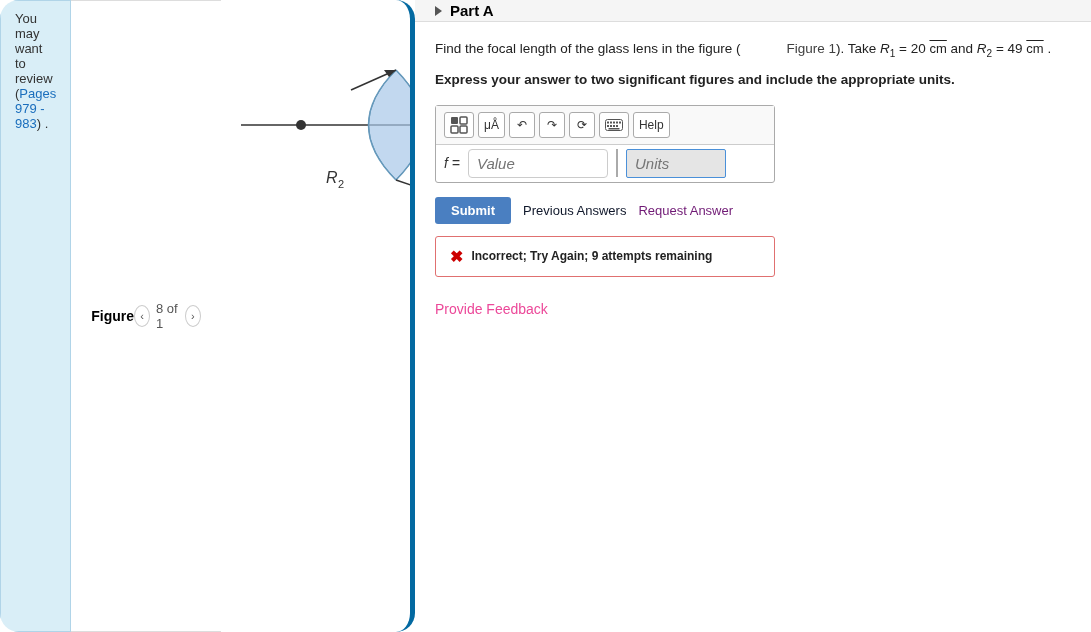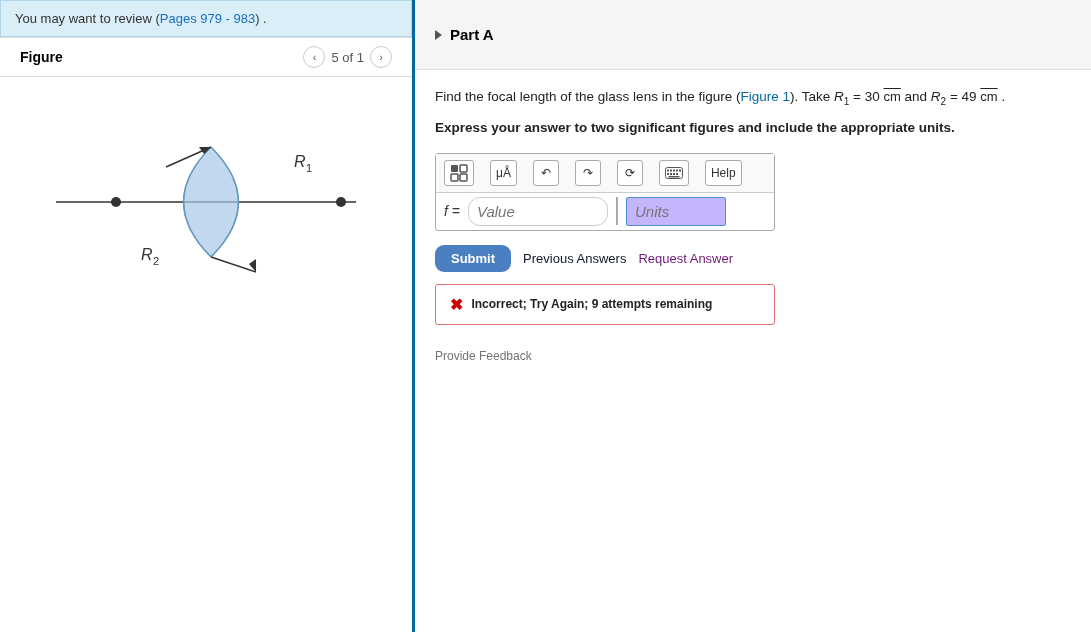--- a/index.html
+++ b/index.html
@@ -3,25 +3,25 @@
   <meta charset="utf-8">
   <style>
     * { box-sizing: border-box; margin: 0; padding: 0; }
     body { font-family: Arial, sans-serif; font-size: 14px; background: #fff; display: flex; height: 632px; overflow: hidden; }
 
     
     .left-panel {
       width: 415px;
       min-width: 415px;
       background: #fff;
-      border-right: 3px solid #0369a1;
-      display: flex;
-      flex-direction: column;
+      border-right: 5px solid #0369a1;
+      display: flex;
       height: 100%;
       overflow: hidden;
+      border-radius: 19px;
     }
 
     .review-banner {
       background: #d9eef7;
       border: 1px solid #b0d4e8;
       padding: 10px 14px;
       font-size: 13px;
       color: #333;
     }
     .review-banner a {
@@ -76,21 +76,21 @@
       flex: 1;
       background: #fff;
       overflow-y: auto;
       padding: 0;
     }
 
     .part-header {
       display: flex;
       align-items: center;
       gap: 8px;
-      padding: 26px 20px;
+      padding: 2px 20px;
       border-bottom: 1px solid #ddd;
       background: #f5f5f5;
     }
     .part-header .triangle {
       width: 0;
       height: 0;
       border-left: 7px solid #555;
       border-top: 5px solid transparent;
       border-bottom: 5px solid transparent;
       cursor: pointer;
@@ -103,21 +103,21 @@
     .part-content {
       padding: 16px 20px;
     }
 
     .question-text {
       font-size: 13.5px;
       color: #222;
       line-height: 1.6;
       margin-bottom: 10px;
     }
-    .question-text a { color: #0369a1; text-decoration: none; }
+    .question-text a { color: #404040; text-decoration: none; padding-left: 46px; }
 
     .instruction-text {
       font-weight: bold;
       font-size: 13.5px;
       color: #222;
       margin-bottom: 18px;
     }
 
     
     .answer-box {
@@ -125,21 +125,21 @@
       border-radius: 3px;
       background: #fff;
       display: inline-flex;
       flex-direction: column;
       width: 340px;
     }
 
     .answer-toolbar {
       display: flex;
       align-items: center;
-      gap: 16px;
+      gap: 4px;
       padding: 6px 8px;
       border-bottom: 1px solid #ccc;
       background: #f9f9f9;
     }
 
     .toolbar-btn {
       background: #fff;
       border: 1px solid #aaa;
       border-radius: 3px;
       padding: 2px 5px;
@@ -160,21 +160,21 @@
       gap: 4px;
     }
     .f-label {
       font-size: 14px;
       color: #333;
       font-style: italic;
       margin-right: 4px;
     }
     .value-input {
       border: 1px solid #ccc;
-      border-radius: 12px;
+      border-radius: 4px;
       padding: 5px 8px;
       font-size: 15px;
       color: #999;
       width: 140px;
       outline: none;
       font-style: italic;
     }
     .divider-line {
       width: 2px;
       height: 28px;
@@ -183,34 +183,34 @@
     }
     .units-input {
       border: 1px solid #4a90d9;
       border-radius: 2px;
       padding: 5px 8px;
       font-size: 15px;
       color: #555;
       width: 100px;
       outline: none;
       font-style: italic;
-      background: #c4b5fd;
+      background: #e5e5e5;
     }
 
     .submit-row {
       display: flex;
       align-items: center;
       gap: 12px;
       margin-top: 14px;
     }
     .submit-btn {
       background: #4a7fc1;
       color: #fff;
       border: none;
-      border-radius: 9px;
+      border-radius: 3px;
       padding: 6px 16px;
       font-size: 13px;
       cursor: pointer;
       font-weight: bold;
     }
     .prev-answers-link {
       color: #0f172a;
       font-size: 13px;
       text-decoration: none;
       cursor: pointer;
@@ -240,22 +240,22 @@
     }
     .error-text {
       font-size: 12px;
       color: #222;
       font-weight: bold;
     }
 
     .feedback-link {
       display: block;
       margin-top: 24px;
-      color: #737373;
-      font-size: 12px;
+      color: #ec4899;
+      font-size: 14px;
       text-decoration: none;
     }
     sub { font-size: 10px; }
 
     
     .figure-svg-container {
       width: 100%;
       height: 100%;
       display: flex;
       align-items: center;
@@ -267,21 +267,21 @@
 
 <div class="left-panel">
   <div class="review-banner">
     <span>You may want to review (</span><a href="#">Pages 979 - 983</a><span>) .</span>
   </div>
 
   <div class="figure-label-bar">
     <span class="figure-title">Figure</span>
     <div class="figure-nav">
       <button>‹</button>
-      <span>5 of 1</span>
+      <span>8 of 1</span>
       <button>›</button>
     </div>
   </div>
 
   <div class="figure-canvas">
     <div class="figure-svg-container">
       <svg width="340" height="220" viewBox="0 0 340 220">
 
         <line x1="20" y1="110" x2="320" y2="110" stroke="#333" stroke-width="1.5"></line>
 
@@ -312,21 +312,21 @@
 </div>
 
 <div class="right-panel">
   <div class="part-header">
     <div class="triangle"></div>
     <span class="part-title">Part A</span>
   </div>
 
   <div class="part-content">
     <p class="question-text">
-      <span>Find the focal length of the glass lens in the figure (</span><a href="#">Figure 1</a><span>). Take </span><span><i>R</i><sub>1</sub></span><span> = 30 </span><span style="text-decoration: overline; font-size: 13px;">cm</span><span> and </span><span><i>R</i><sub>2</sub></span><span> = 49 </span><span style="text-decoration: overline; font-size: 13px;">cm</span><span> .</span>
+      <span>Find the focal length of the glass lens in the figure (</span><a href="#">Figure 1</a><span>). Take </span><span><i>R</i><sub>1</sub></span><span> = 20 </span><span style="text-decoration: overline; font-size: 13px;">cm</span><span> and </span><span><i>R</i><sub>2</sub></span><span> = 49 </span><span style="text-decoration: overline; font-size: 13px;">cm</span><span> .</span>
     </p>
     <p class="instruction-text">Express your answer to two significant figures and include the appropriate units.</p>
 
     
     <div class="answer-box">
       <div class="answer-toolbar">
 
         <button class="toolbar-btn" title="Matrix">
           <svg width="18" height="18" viewBox="0 0 18 18">
             <rect x="1" y="1" width="7" height="7" fill="#555" rx="1"></rect>

